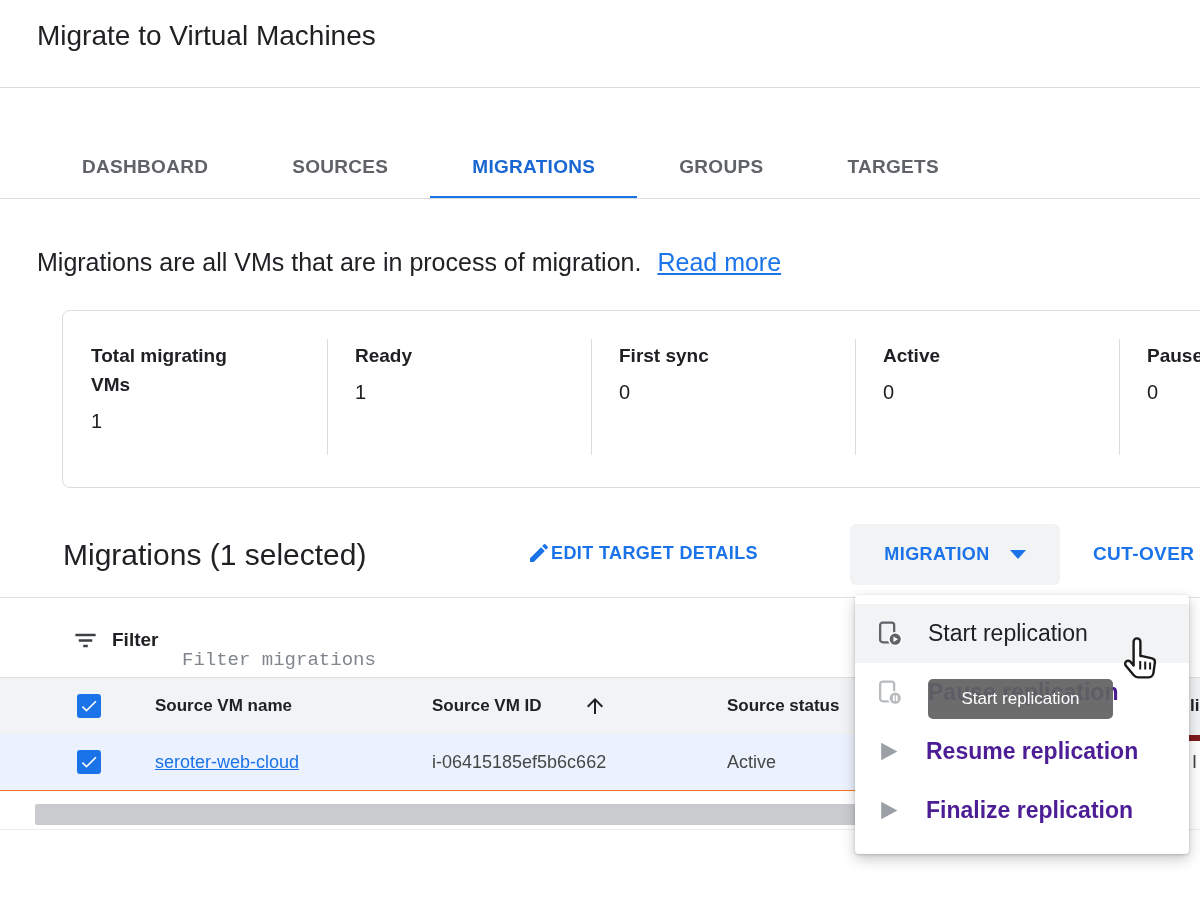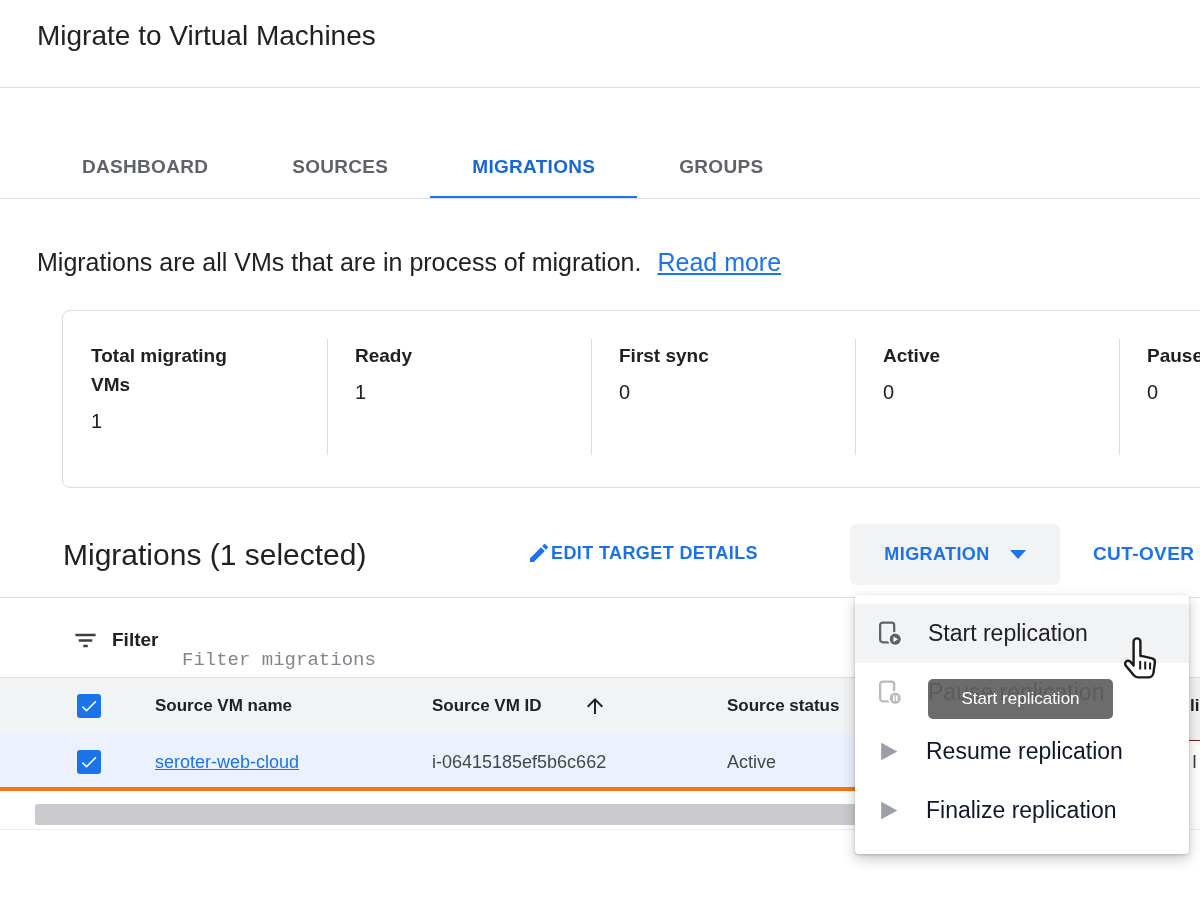--- a/index.html
+++ b/index.html
@@ -48,23 +48,23 @@
 
   
   .filter-icon { left:72px; top:627px; width:27px; height:27px; }
   .filter-label { left:112px; top:629px; font-size:19px; font-weight:600; color:#202124; }
   .filter-input { left:182px; top:622px; width:420px; height:36px; border:none; outline:none;
           background:transparent; font-family:Liberation Mono, monospace; font-size:19px; color:#3c4043;margin-top:20px; }
   .filter-input::placeholder { color:#80868b; opacity:1; }
 
   
   .thead { left:0; top:677px; width:1200px; height:64px; background:#f1f3f4;
-           border-top:1px solid #e0e0e0; border-bottom:1px solid #7f1d1d; }
+           border-top:1px solid #e0e0e0; border-bottom:6px solid #7f1d1d; }
   .trow  { left:0; top:734px; width:1144px; height:57px; background:#ecf2fd;
-           border-bottom:4px solid #f97316; }
+           border-bottom:1px solid #f97316; }
   .cell { position:absolute; top:0; height:56px; line-height:56px; white-space:nowrap; }
   .th { font-size:17px; font-weight:600; color:#202124; }
   .td { font-size:18px; color:#444746; }
   .checkbox { position:absolute; left:77px; top:16px; width:24px; height:24px; background:#1a73e8;
            border-radius:3px; cursor:pointer; }
   .checkbox svg { position:absolute; left:2px; top:2px; }
   .vm-link { color:#1a73e8; text-decoration:underline; cursor:pointer; }
   .sort-arrow { position:absolute; left:583px; top:16px; }
 
   
@@ -74,21 +74,21 @@
 
   
   .menu { left:855px; top:595px; width:334px; height:259px; background:#fff; z-index:20;
           border-radius:4px; padding-top:9px;
           box-shadow:0 1px 3px rgba(0,0,0,.18), 0 5px 14px rgba(0,0,0,.22); }
   .menu-item { height:59px; display:flex; align-items:center; padding-left:21px; gap:25px;
           cursor:pointer; }
   .menu-item.hovered { background:#f1f3f4; }
   .menu-item .mi-label { font-size:23px; color:#202124; white-space:nowrap; }
   .menu-item.disabled { cursor:default; }
-  .menu-item.disabled .mi-label { color:#0f172a; }
+  .menu-item.disabled .mi-label { color:#4c1d95;font-weight:bold; }
 
   
   .tooltip { left:928px; top:679px; width:185px; height:40px; background:rgba(97,97,97,.93);
           border-radius:5px; z-index:30; color:#fff; font-size:17px; text-align:center;
           line-height:40px; white-space:nowrap; }
 
   .cursor { left:1115px; top:635px; z-index:40; }
 </style>
 </head>
 <body>
@@ -96,20 +96,21 @@
 <div class="stage">
 
   <div class="abs page-title">Migrate to Virtual Machines</div>
   <div class="abs hr hr1"></div>
 
   <div class="abs tabs">
     <div class="tab">DASHBOARD</div>
     <div class="tab">SOURCES</div>
     <div class="tab active">MIGRATIONS</div>
     <div class="tab">GROUPS</div>
+    <div class="tab">TARGETS</div>
   </div>
   <div class="abs hr hr2"></div>
 
   <div class="abs desc">
     <span>Migrations are all VMs that are in process of migration.</span><a>Read more</a>
   </div>
 
   <div class="abs card">
     <div class="stat-col">
       <div class="stat-label">Total migrating VMs</div>

